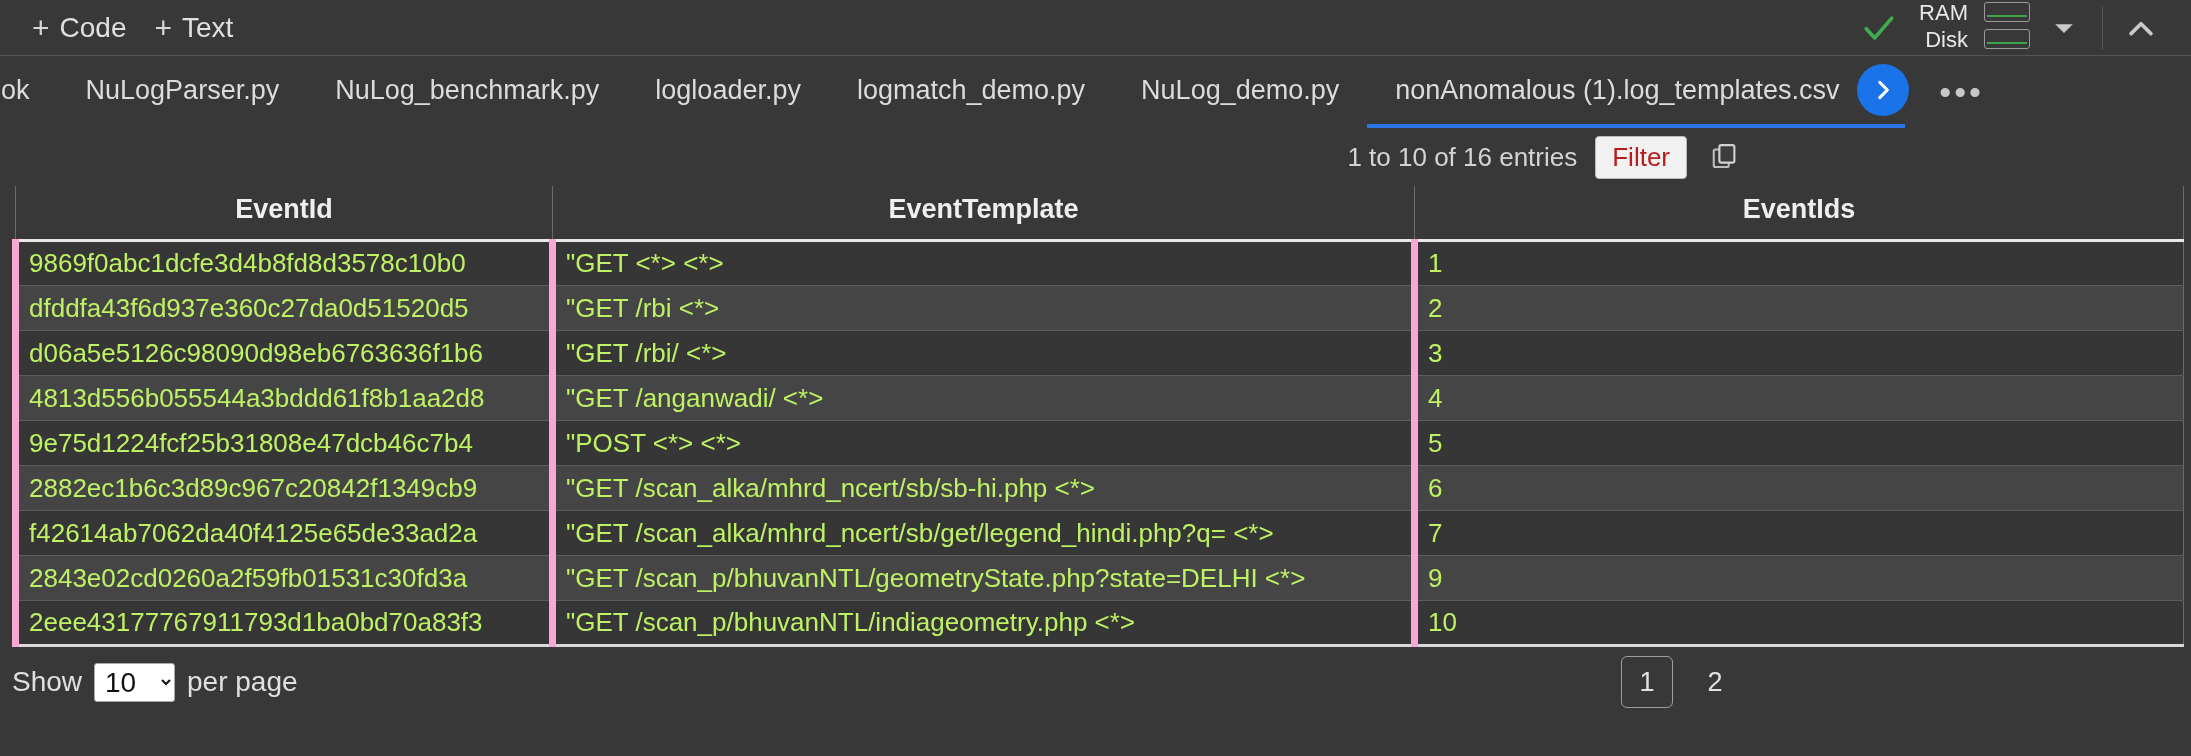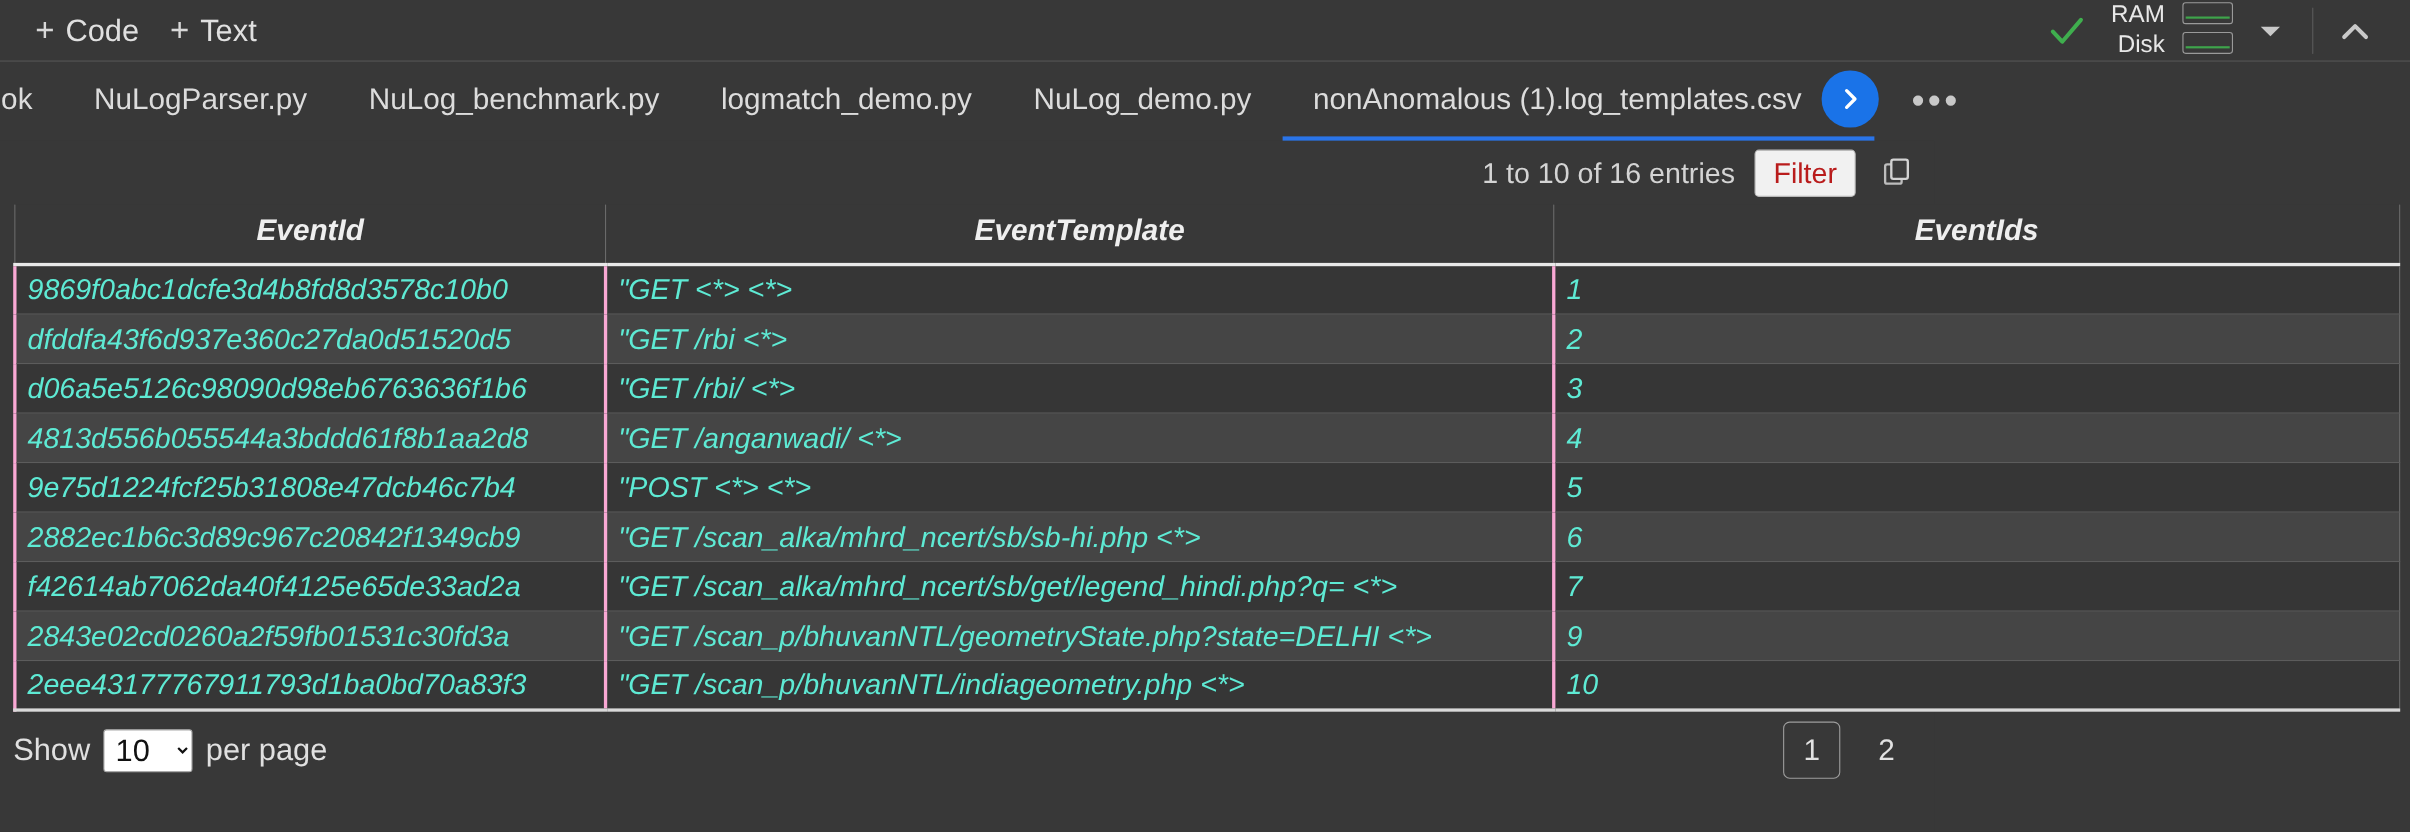--- a/index.html
+++ b/index.html
@@ -191,38 +191,37 @@
     width: 40px; height: 40px;
     display: flex; align-items: center; justify-content: center;
     cursor: pointer;
   }
 
   table.datatable {
     width: 2168px;
     margin-left: 12px;
     border-collapse: collapse;
     table-layout: fixed;
-    font-style: italic;
   }
   table.datatable th {
     color: #efefef;
     font-size: 27px;
     font-weight: bold;
     text-align: center;
     padding: 8px 0 14px 0;
     border-bottom: 3px solid #e8e8e8;
     border-left: 1px solid #6a6a6a;
     border-right: 1px solid #6a6a6a;
     background: #383838;
   }
   table.datatable td {
-    color: #5eead4;
+    color: #bef264;
     font-size: 26px;
     padding: 0 10px;
-    border-left: 3px solid #f9a8d4;
+    border-left: 7px solid #f9a8d4;
     border-right: 1px solid #6a6a6a;
     border-bottom: 1px solid #5c5c5c;
     white-space: nowrap;
     overflow: hidden;
     height: 45px;
     line-height: 33px;
   }
   table.datatable tbody tr:nth-child(odd) td { background: #363636; }
   table.datatable tbody tr:nth-child(even) td { background: #454545; }
   table.datatable tbody tr:last-child td { border-bottom: 3px solid #d9d9d9; }
@@ -320,20 +319,23 @@
 
 <div class="tabbar">
   <div class="tab first">
     <span>ook</span>
   </div>
   <div class="tab">
     <span>NuLogParser.py</span>
   </div>
   <div class="tab">
     <span>NuLog_benchmark.py</span>
+  </div>
+  <div class="tab">
+    <span>logloader.py</span>
   </div>
   <div class="tab">
     <span>logmatch_demo.py</span>
   </div>
   <div class="tab">
     <span>NuLog_demo.py</span>
   </div>
   <div class="tab active">
     <span>nonAnomalous (1).log_templates.csv</span>
     <span class="tab-close">✕</span>

